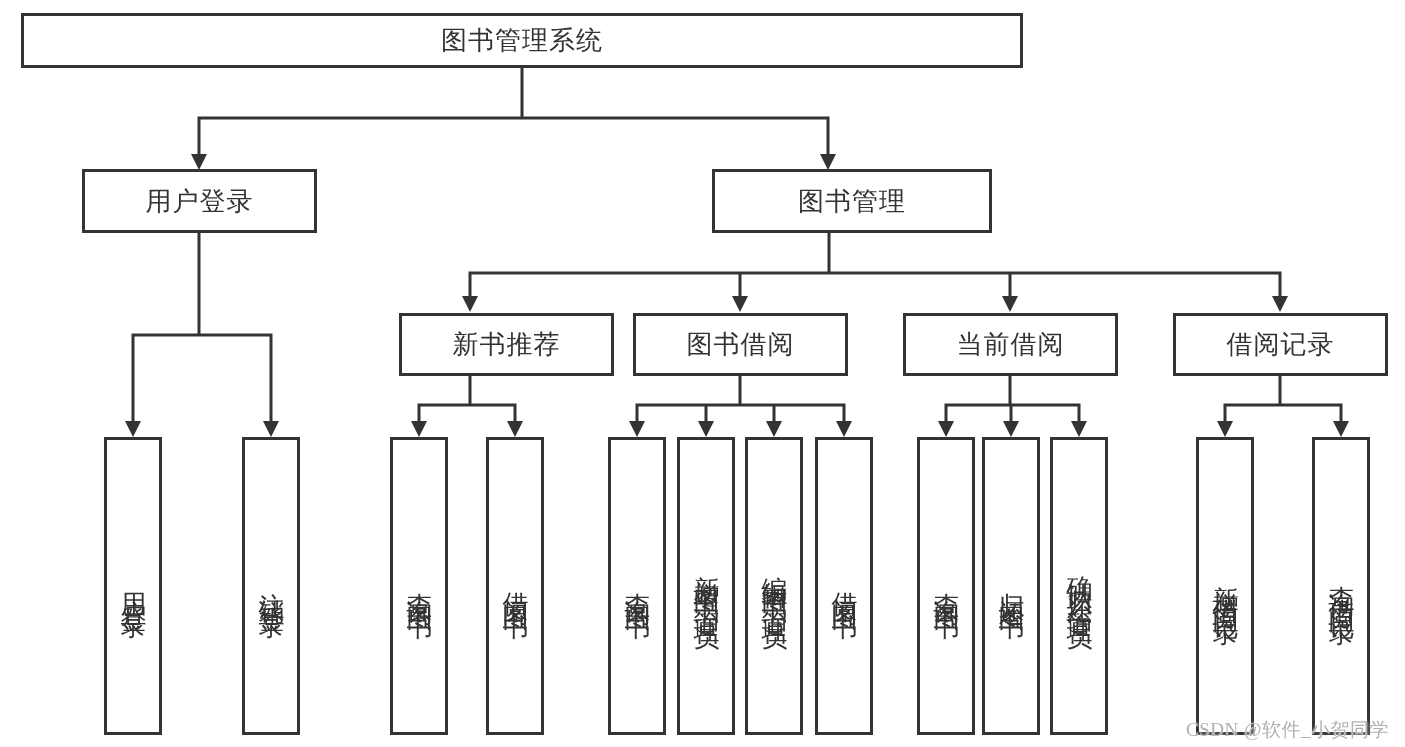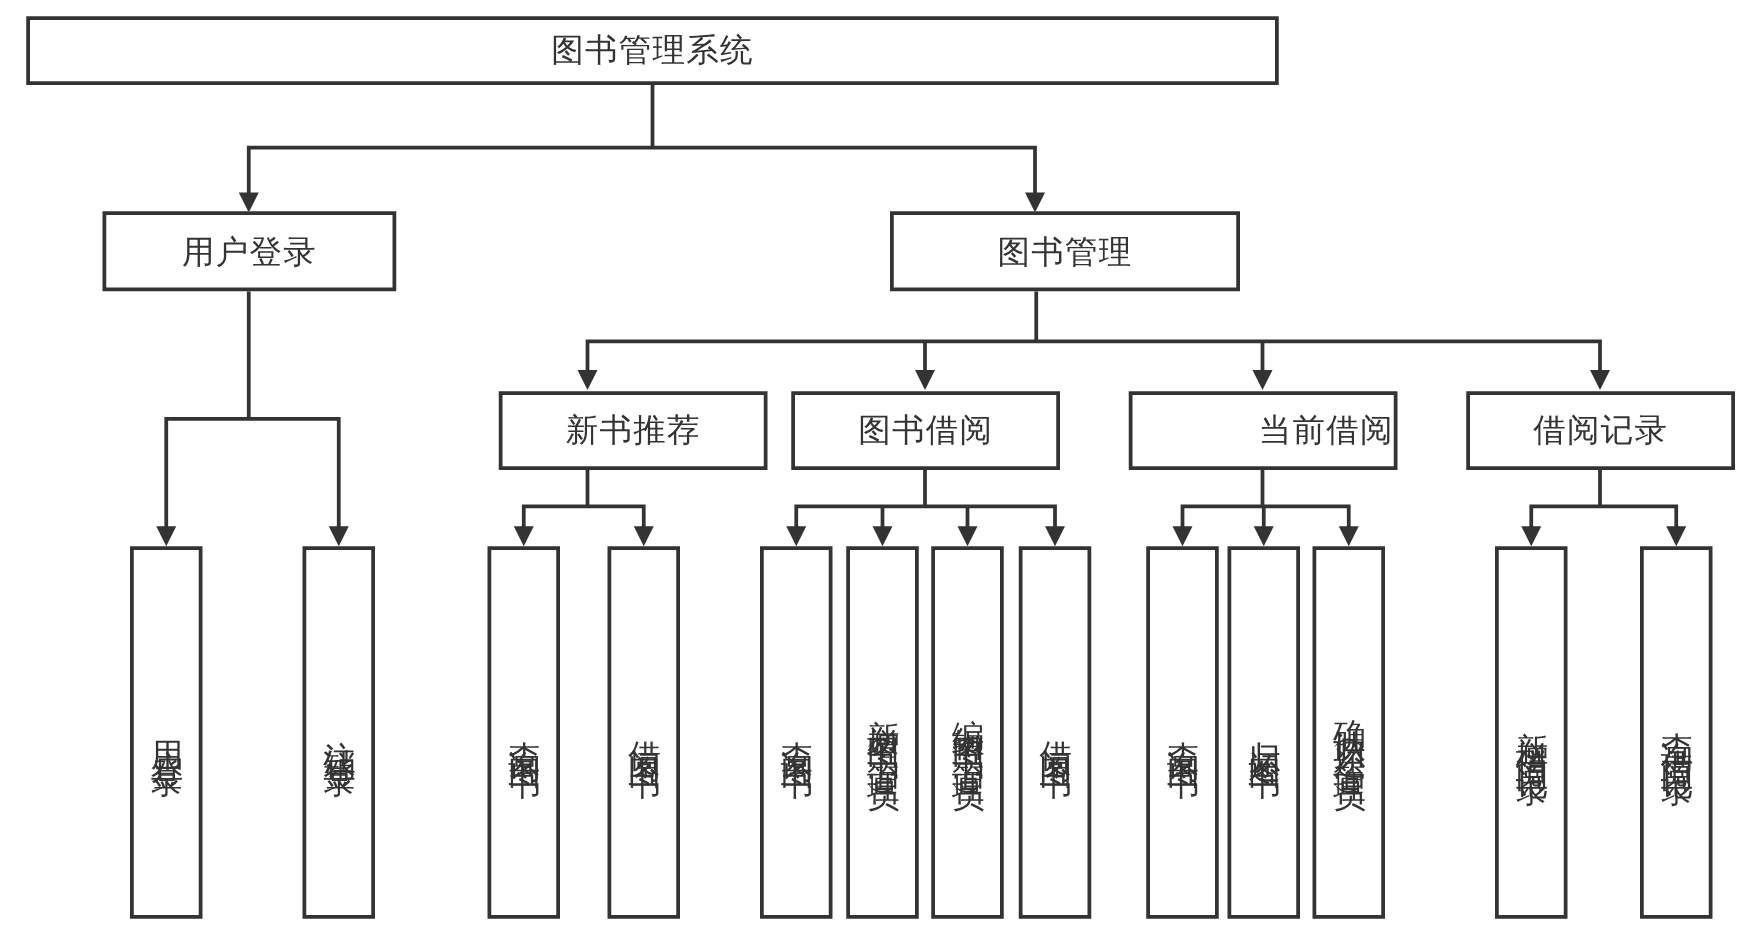--- a/index.html
+++ b/index.html
@@ -102,21 +102,21 @@
   <div class="box" style="left:712px; top:169px; width:280px; height:64px;">
     <span>图书管理</span>
   </div>
 
   <div class="box" style="left:363px; top:313px; width:215px; height:63px;margin-left:36px;">
     <span>新书推荐</span>
   </div>
   <div class="box" style="left:633px; top:313px; width:215px; height:63px;align-items:center;">
     <span>图书借阅</span>
   </div>
-  <div class="box" style="left:903px; top:313px; width:215px; height:63px;justify-content:flex-end;">
+  <div class="box" style="left:903px; top:313px; width:215px; height:63px;">
     <span>当前借阅</span>
   </div>
   <div class="box" style="left:1173px; top:313px; width:215px; height:63px;text-align:center;">
     <span>借阅记录</span>
   </div>
 
   <div class="vbox" style="left:104px; top:437px; width:58px; height:298px;">
     <span class="vtext">用户登录</span>
   </div>
   <div class="vbox" style="left:242px; top:437px; width:58px; height:298px;">
@@ -153,14 +153,15 @@
     <span class="vtext">确认归还（管理员）</span>
   </div>
 
   <div class="vbox" style="left:1196px; top:437px; width:58px; height:298px;">
     <span class="vtext">新增借阅记录</span>
   </div>
   <div class="vbox" style="left:1312px; top:437px; width:58px; height:298px;">
     <span class="vtext">查询借阅记录</span>
   </div>
 
+  <div class="watermark">CSDN @软件_小贺同学</div>
 
 </div>
 
 </body></html>

